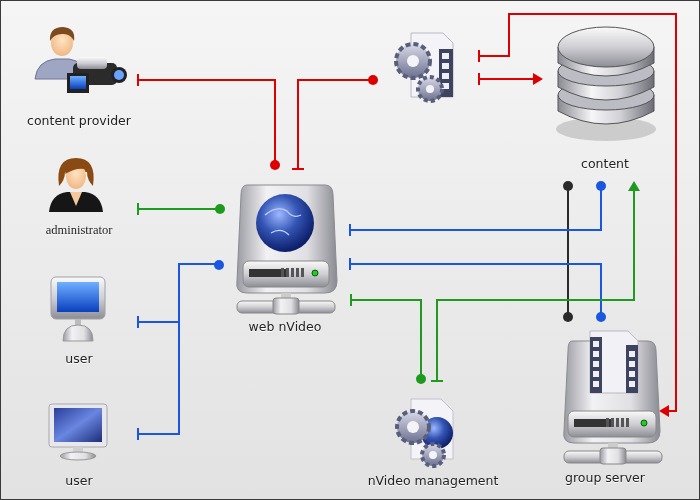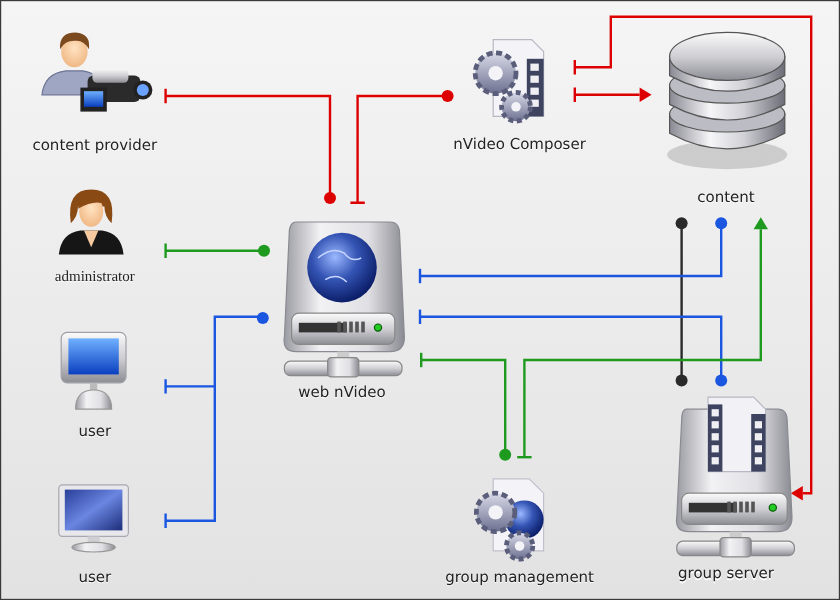--- a/index.html
+++ b/index.html
@@ -249,17 +249,16 @@
       <rect x="2" y="120" width="98" height="12" rx="5" fill="url(#metalG)" stroke="#888"></rect>
       <rect x="38" y="117" width="26" height="16" rx="3" fill="url(#metalH)" stroke="#888"></rect>
     </g>
   </svg>
 
   <div class="label" style="left:78px; top:112px;">content provider</div>
   <div class="label" style="left:78px; top:222px;font-family:Liberation Serif, serif;">administrator</div>
   <div class="label" style="left:78px; top:350px;">user</div>
   <div class="label" style="left:78px; top:472px;">user</div>
   <div class="label" style="left:284px; top:318px;">web nVideo</div>
-  <div class="label" style="left:432px; top:111px;">nVideo Composer</div>
   <div class="label" style="left:604px; top:155px;">content</div>
-  <div class="label" style="left:432px; top:472px;">group management</div>
+  <div class="label" style="left:432px; top:472px;">nVideo management</div>
   <div class="label" style="left:604px; top:469px;">group server</div>
 </div>
 
 </body></html>

